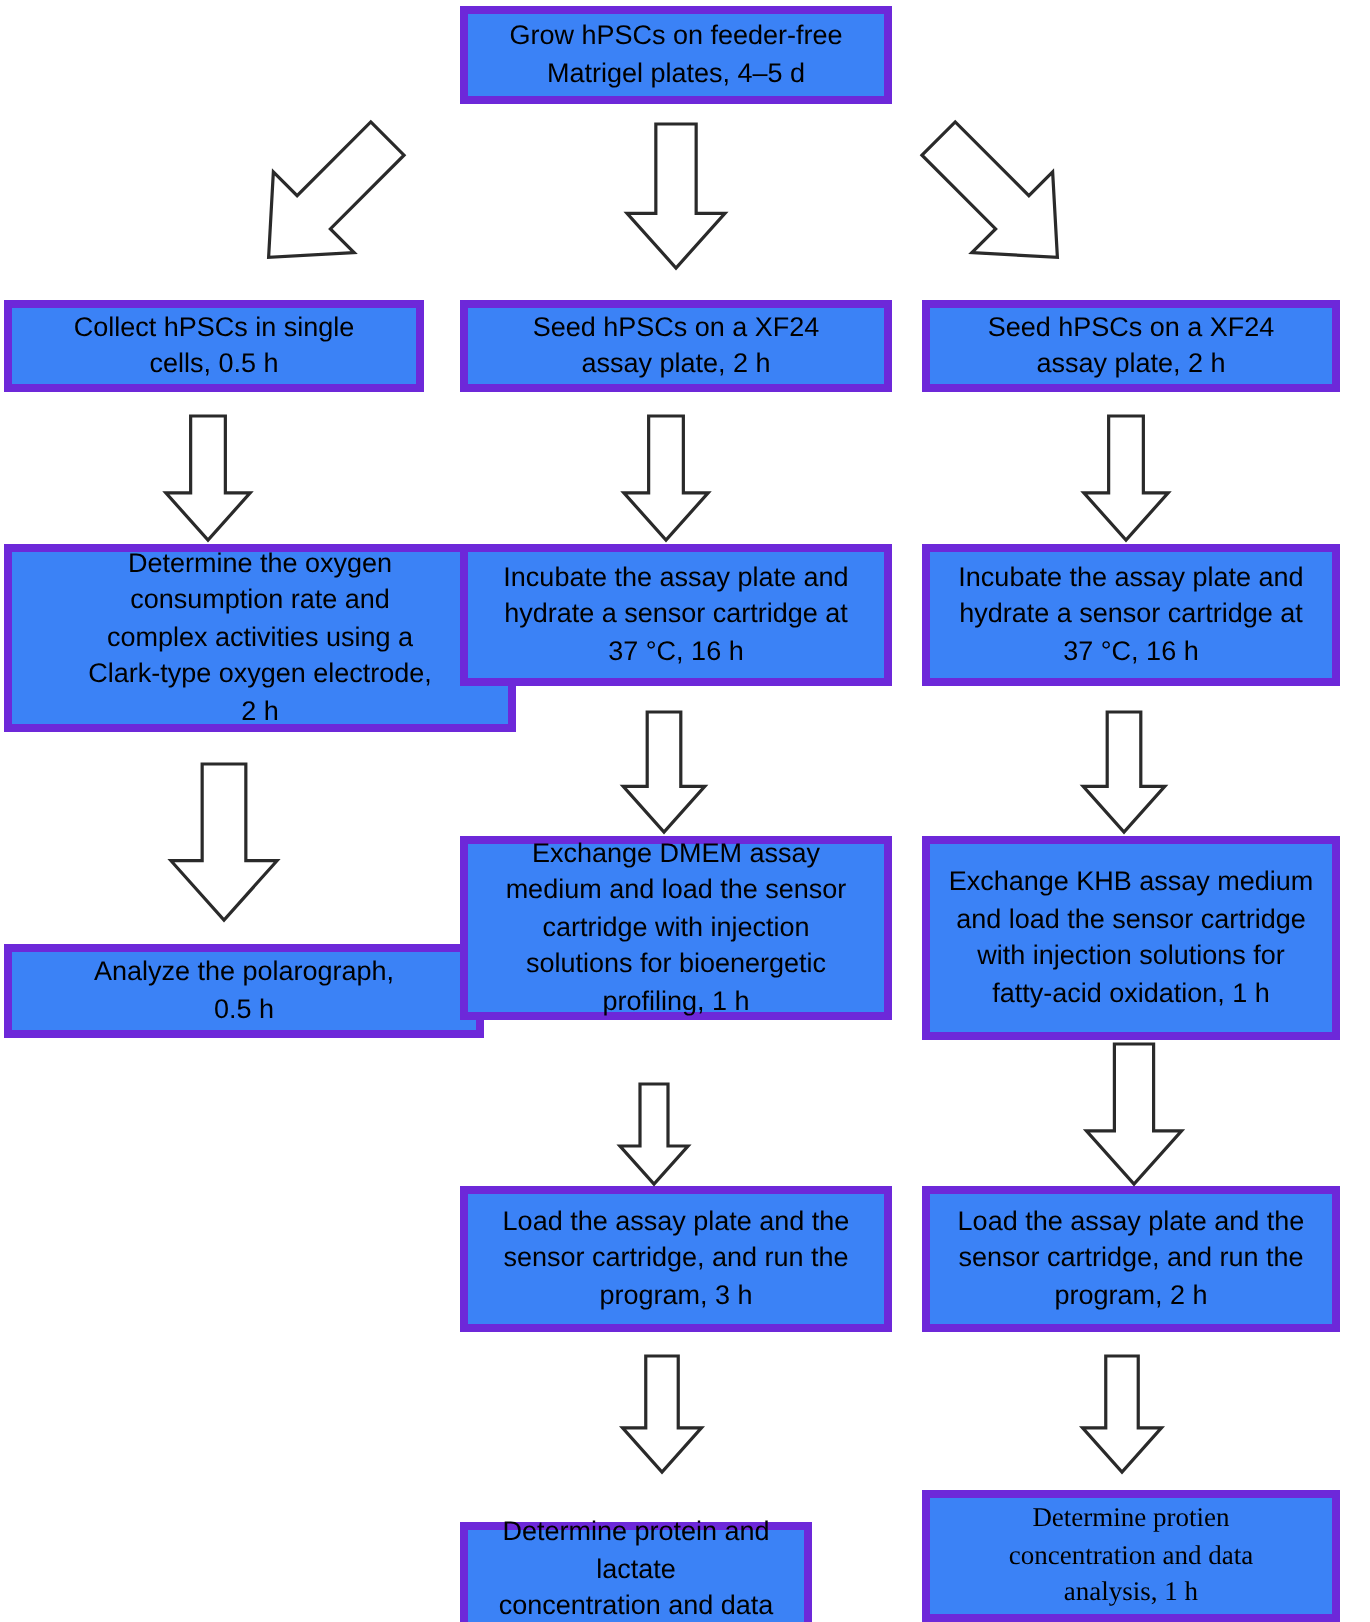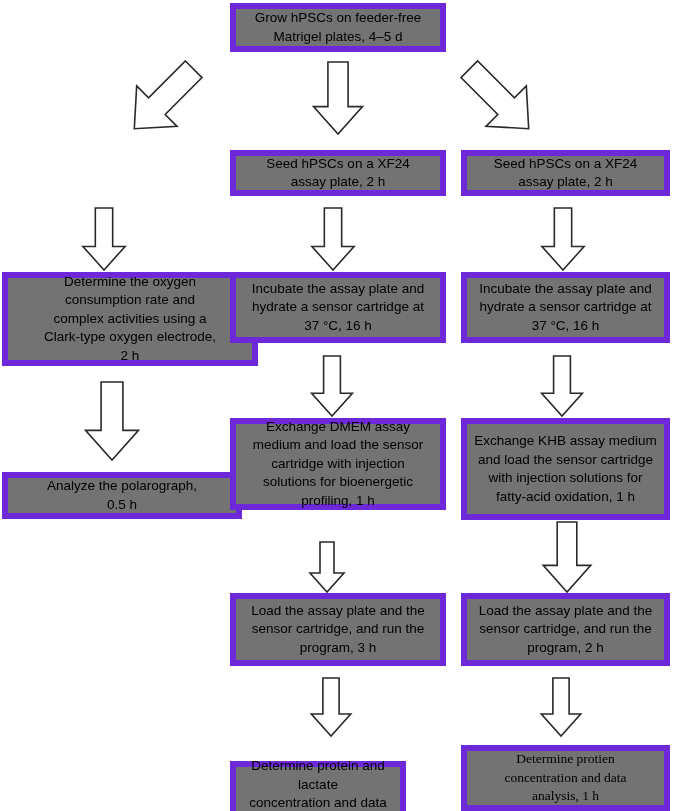--- a/index.html
+++ b/index.html
@@ -11,22 +11,22 @@
     position: relative;
     width: 685px;
     height: 811px;
     background: #ffffff;
     font-family: "Liberation Sans", sans-serif;
     overflow: hidden;
   }
   .node {
     position: absolute;
     box-sizing: border-box;
-    border: 6px solid #6d28d9;
-    background: #737373;
+    border: 4px solid #6d28d9;
+    background: #3b82f6;
     display: flex;
     align-items: center;
     justify-content: center;
     text-align: center;
     color: #000000;
     font-size: 13.5px;
     line-height: 18.5px;
     padding: 2px 6px;
     white-space: pre-line;
   }
@@ -45,20 +45,22 @@
     stroke-linejoin: miter;
   }
 </style>
 </head>
 <body>
 
 <div id="canvas">
 
   <div class="node" style="left: 230px; top: 3px; width: 216px; height: 49px;">Grow hPSCs on feeder-free
 Matrigel plates, 4–5 d</div>
+  <div class="node" style="left: 2px; top: 150px; width: 210px; height: 46px;">Collect hPSCs in single
+cells, 0.5 h</div>
   <div class="node" style="left: 2px; top: 272px; width: 256px; height: 94px;">Determine the oxygen
 consumption rate and
 complex activities using a
 Clark-type oxygen electrode,
 2 h</div>
   <div class="node" style="left: 2px; top: 472px; width: 240px; height: 47px;">Analyze the polarograph,
 0.5 h</div>
   <div class="node" style="left: 230px; top: 150px; width: 216px; height: 46px;">Seed hPSCs on a XF24
 assay plate, 2 h</div>
   <div class="node" style="left: 230px; top: 272px; width: 216px; height: 71px;">Incubate the assay plate and

